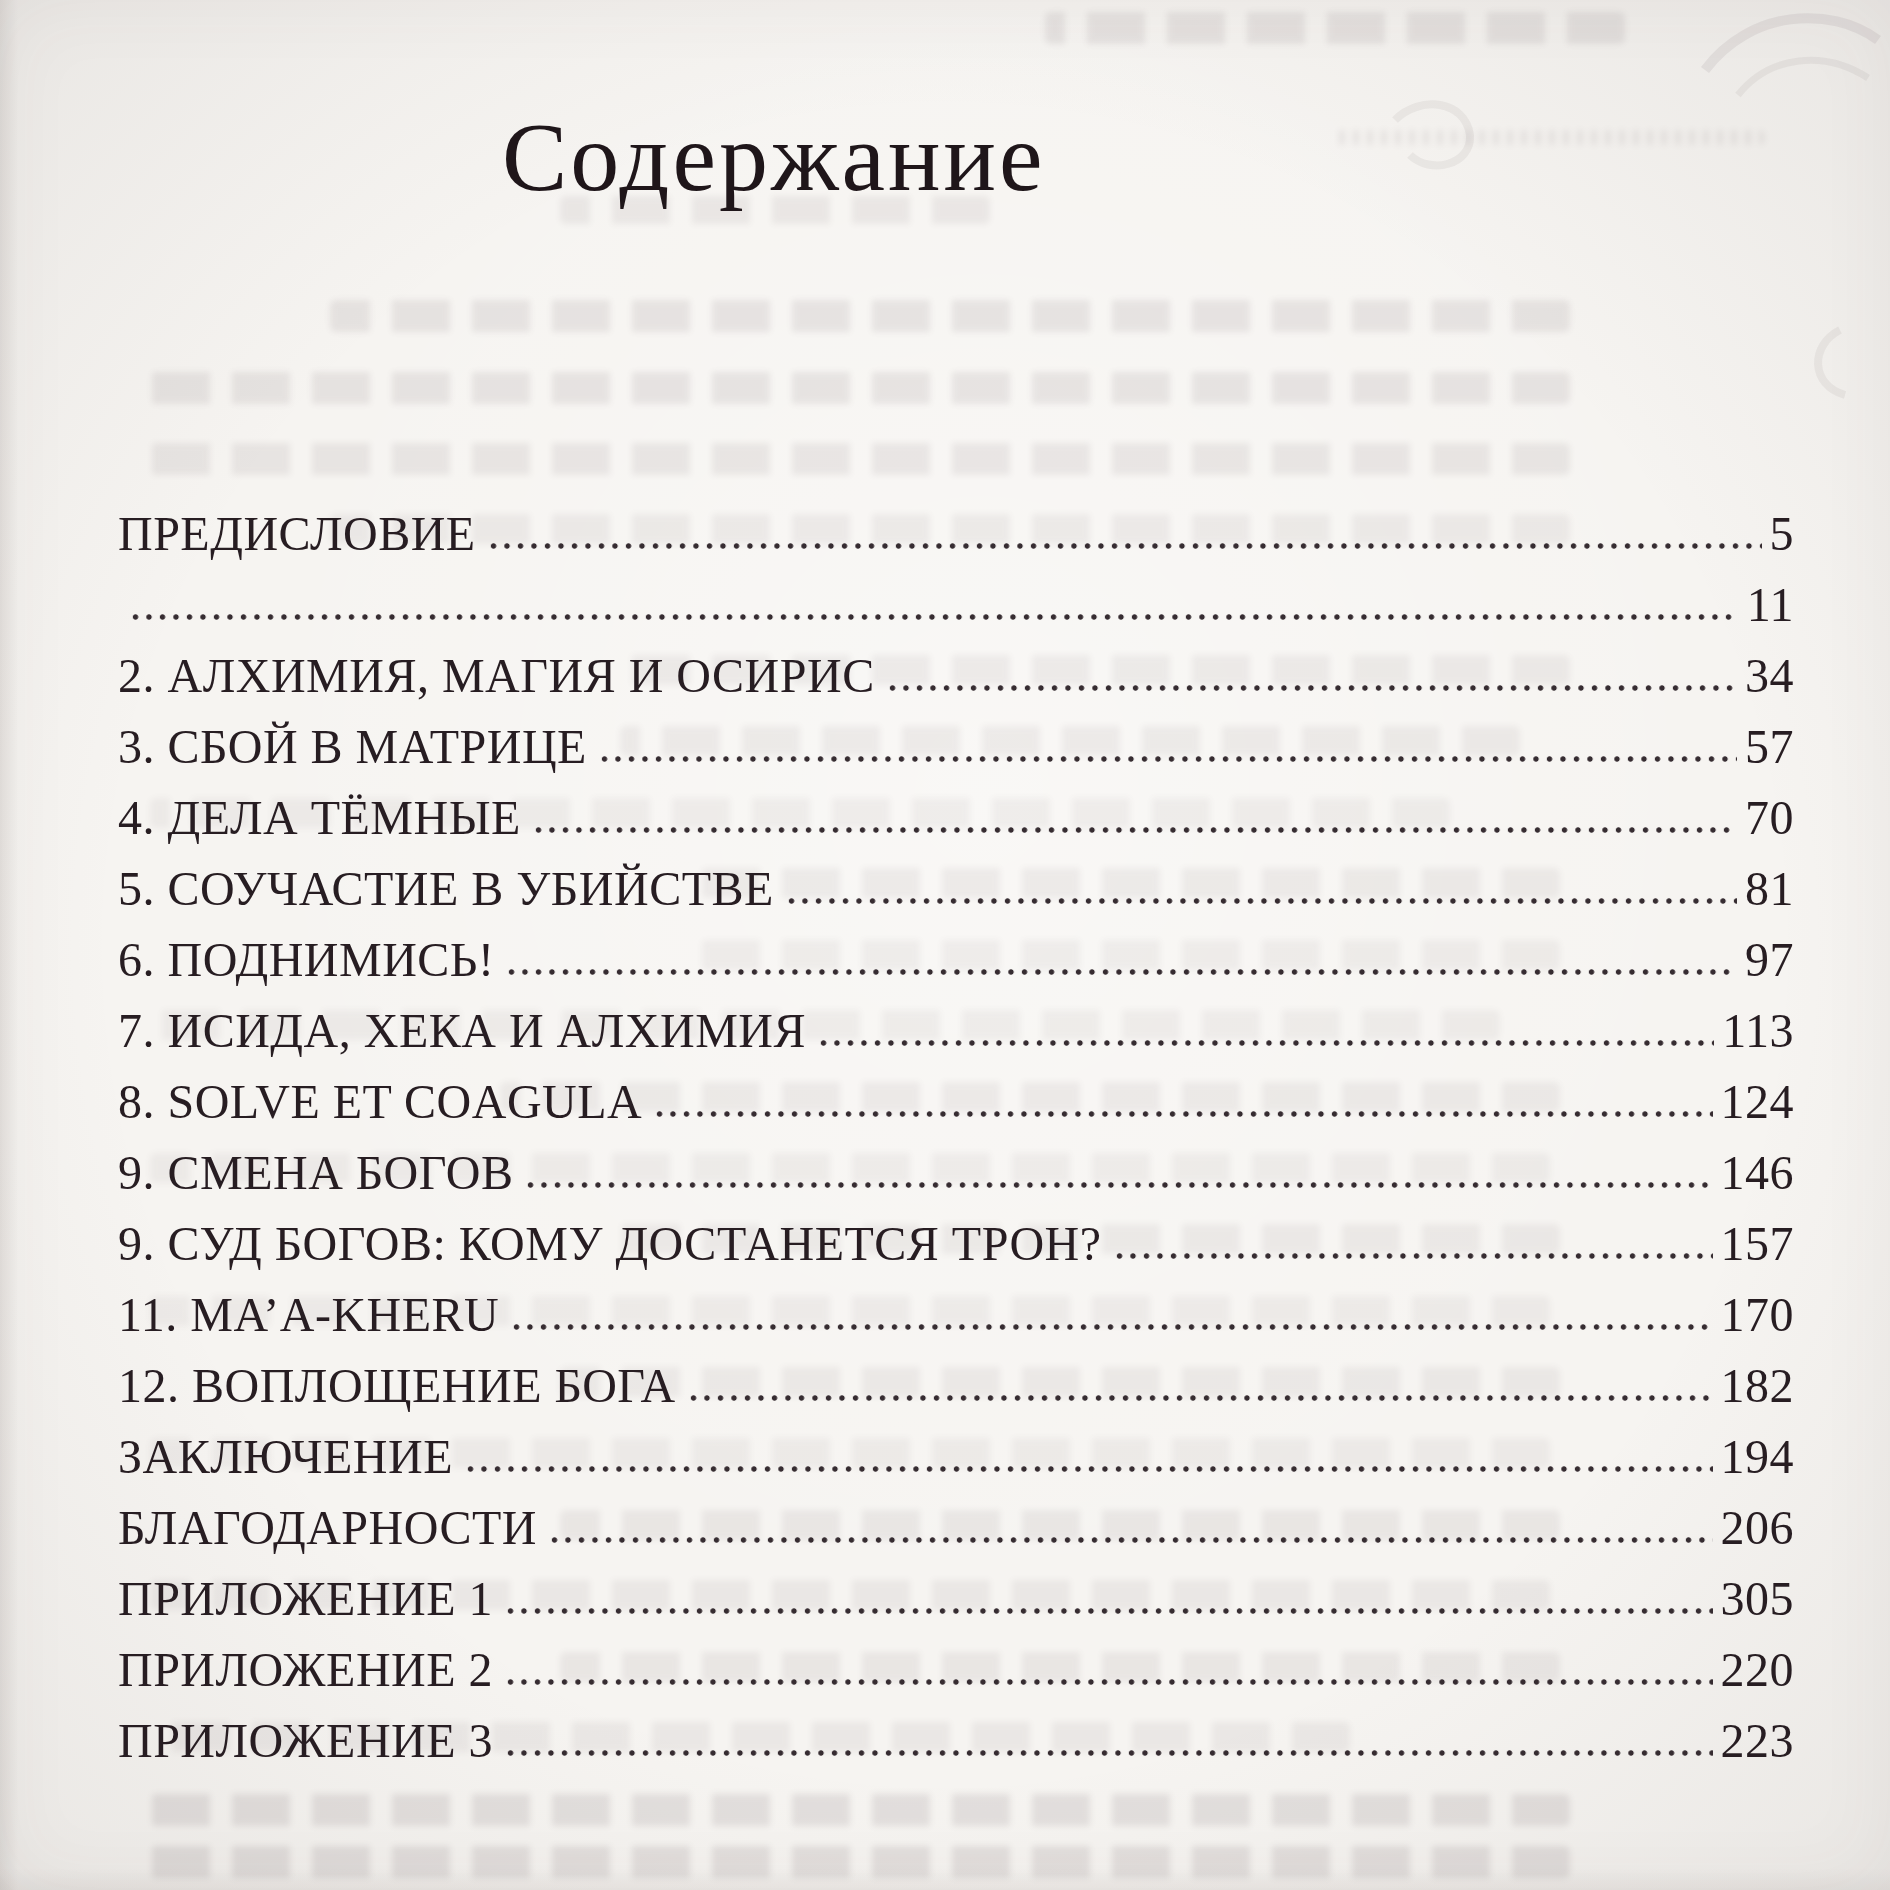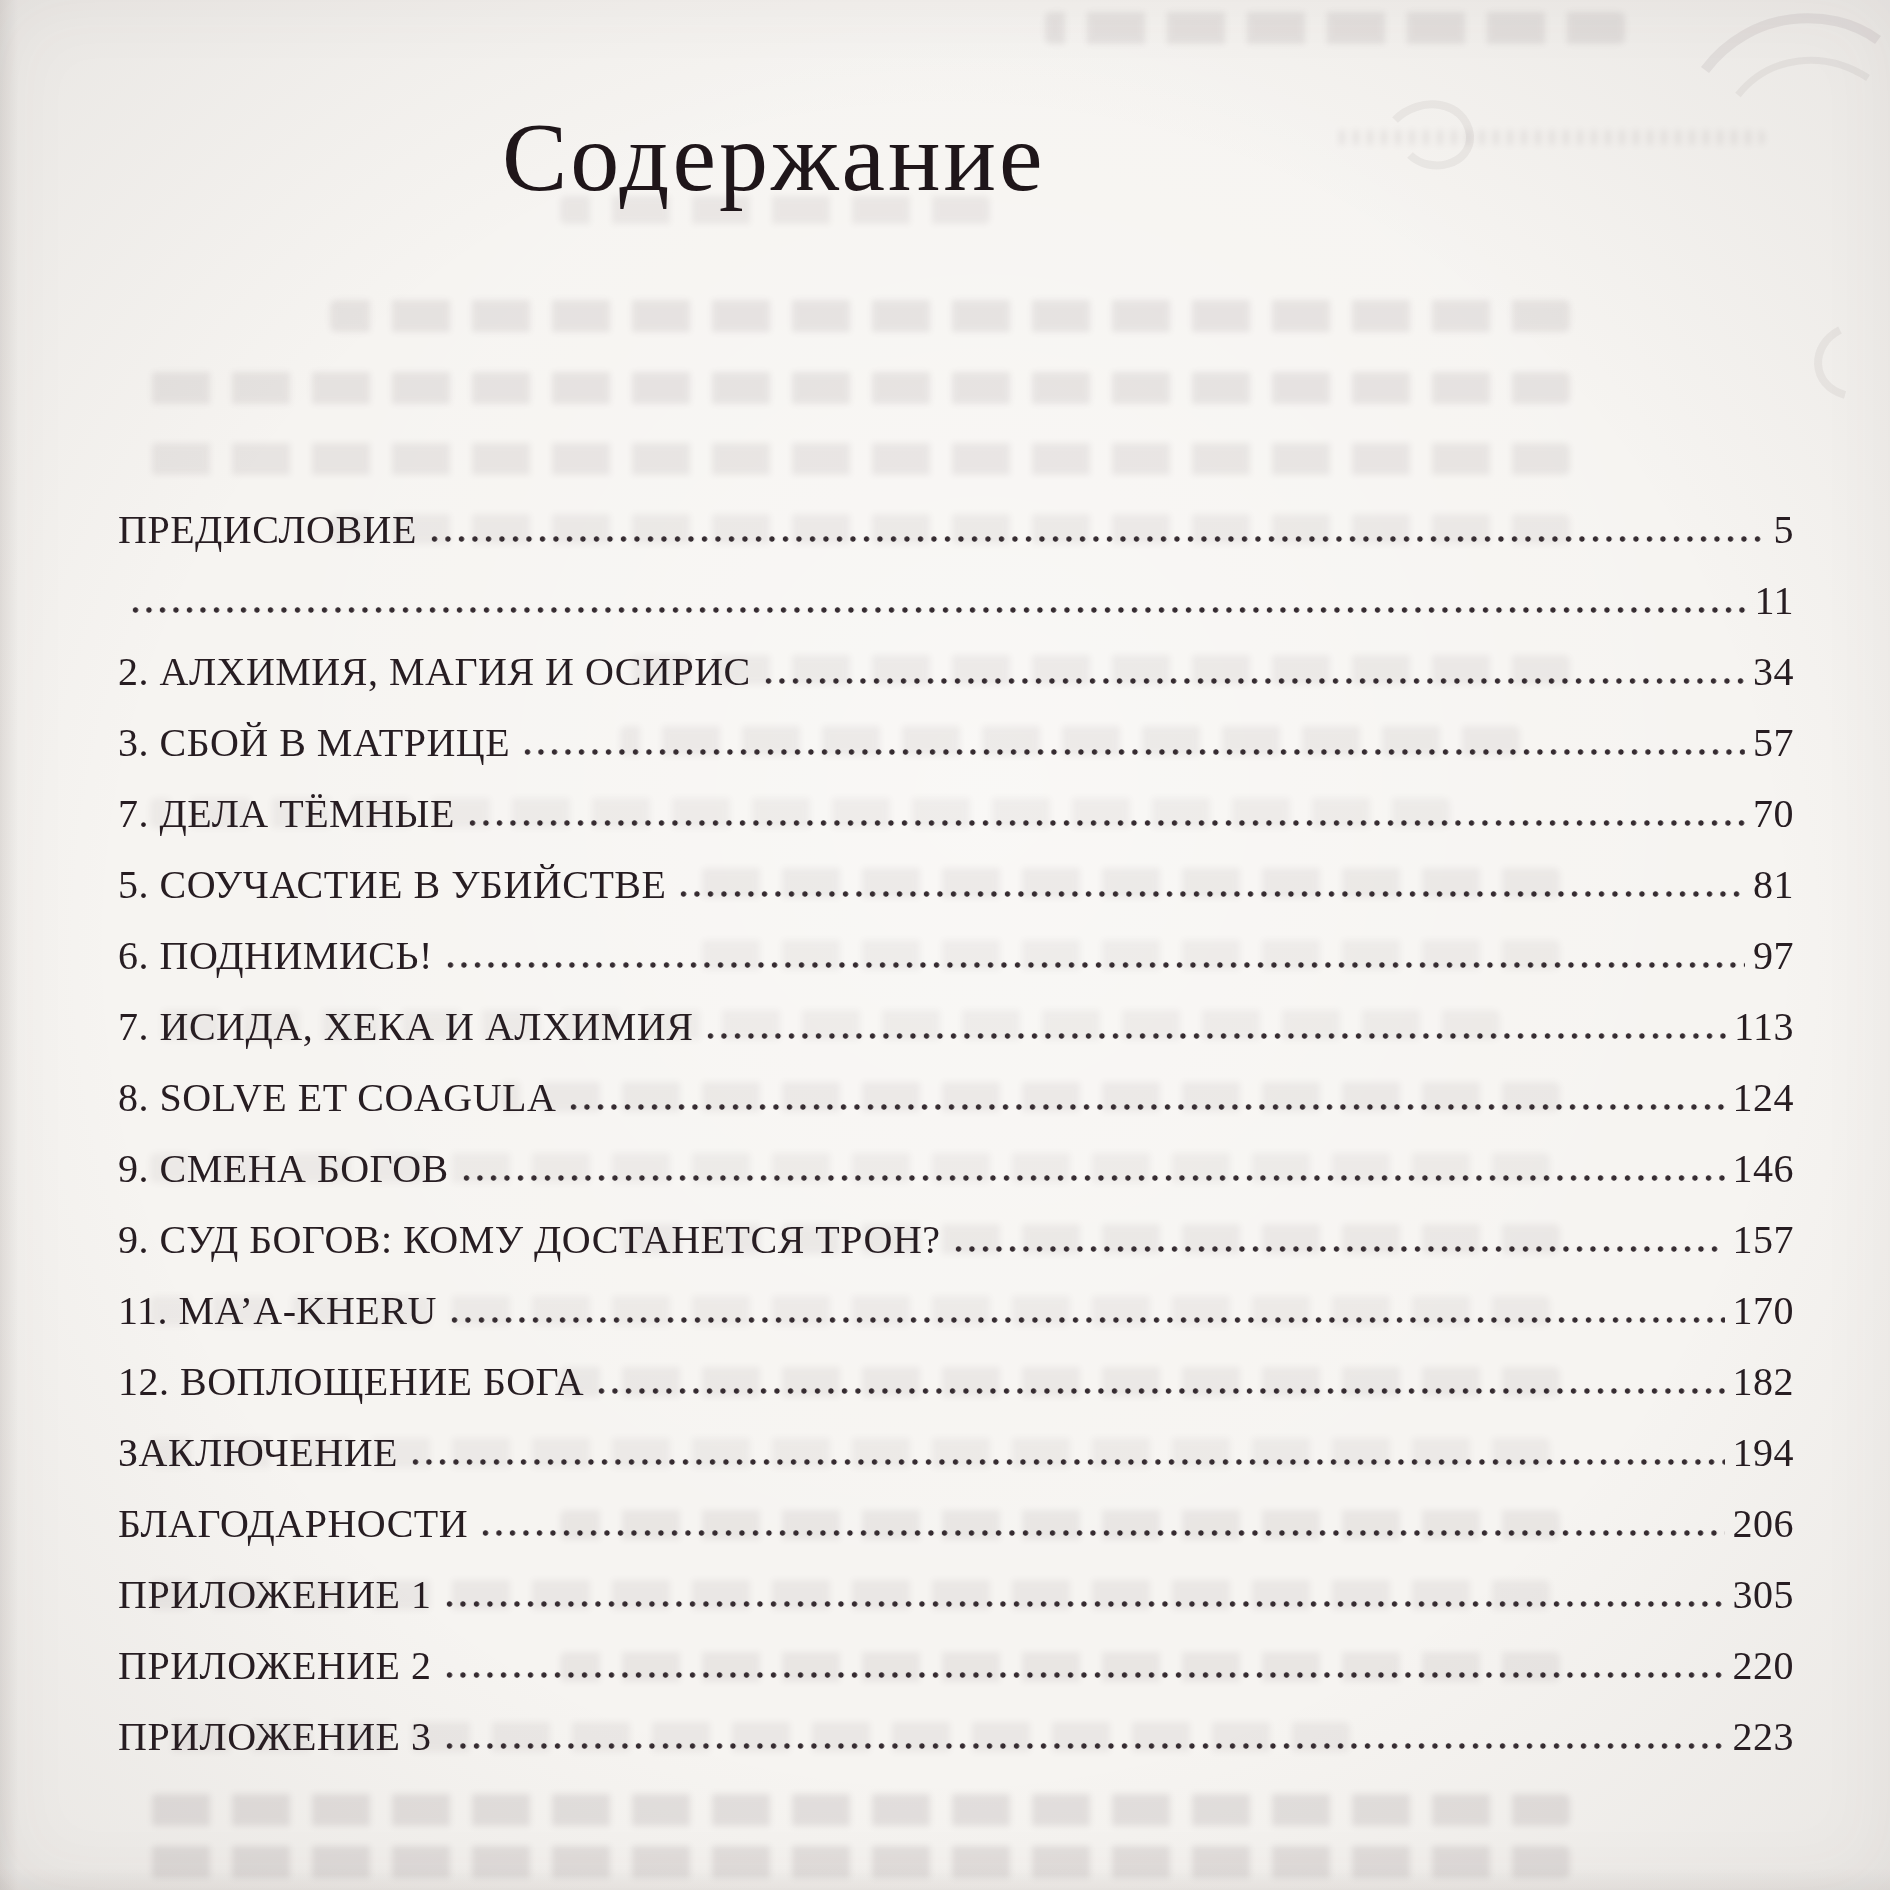--- a/index.html
+++ b/index.html
@@ -24,21 +24,21 @@
     position:absolute;left:502px;top:38px;
     font-size:98px;line-height:1.1;
     color:#1f161a;letter-spacing:3px;font-weight:400;
   }
   .toc{
     position:absolute;left:118px;right:96px;top:506px;
   }
   .toc-row{
     display:flex;align-items:baseline;
     height:71px;
-    font-size:40px;color:#271d22;letter-spacing:0.5px;
+    font-size:48px;color:#271d22;letter-spacing:0.5px;
     white-space:nowrap;
   }
   .toc-label{flex:0 0 auto;}
   .toc-leader{
     flex:1 1 auto;min-width:18px;
     height:11px;
     margin:0 8px 0 11px;
     background-image:radial-gradient(circle at 6.5px 7px, #362c31 2.3px, rgba(0,0,0,0) 3.1px);
     background-size:13.5px 11px;
     background-repeat:repeat-x;
@@ -113,21 +113,21 @@
       <span class="toc-page">34</span>
     </div>
 
     <div class="toc-row">
       <span class="toc-label">3. СБОЙ В МАТРИЦЕ</span>
       <span class="toc-leader"></span>
       <span class="toc-page">57</span>
     </div>
 
     <div class="toc-row">
-      <span class="toc-label">7. ДЕЛА ТЁМНЫЕ</span>
+      <span class="toc-label">4. ДЕЛА ТЁМНЫЕ</span>
       <span class="toc-leader"></span>
       <span class="toc-page">70</span>
     </div>
 
     <div class="toc-row">
       <span class="toc-label">5. СОУЧАСТИЕ В УБИЙСТВЕ</span>
       <span class="toc-leader"></span>
       <span class="toc-page">81</span>
     </div>
 

